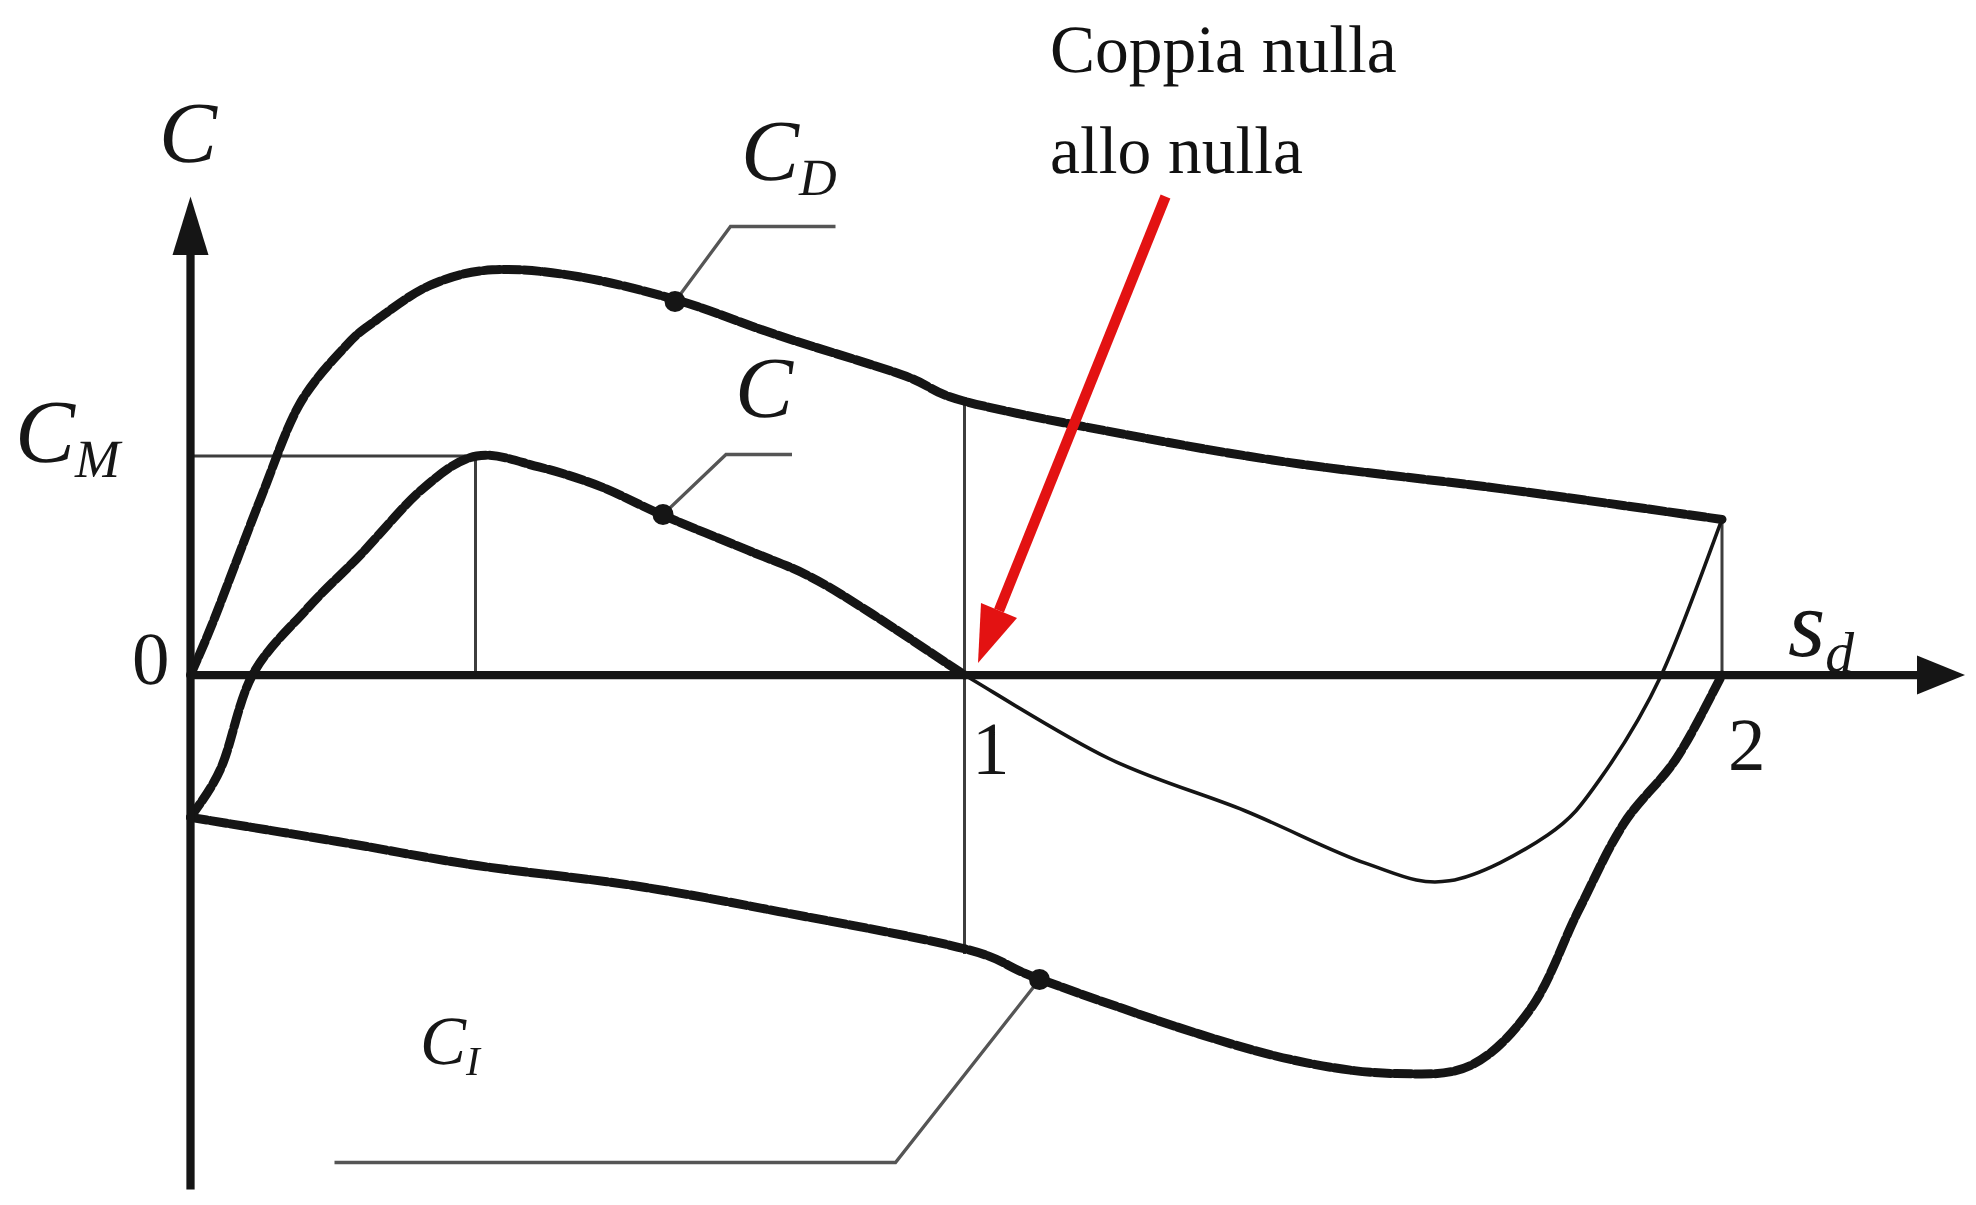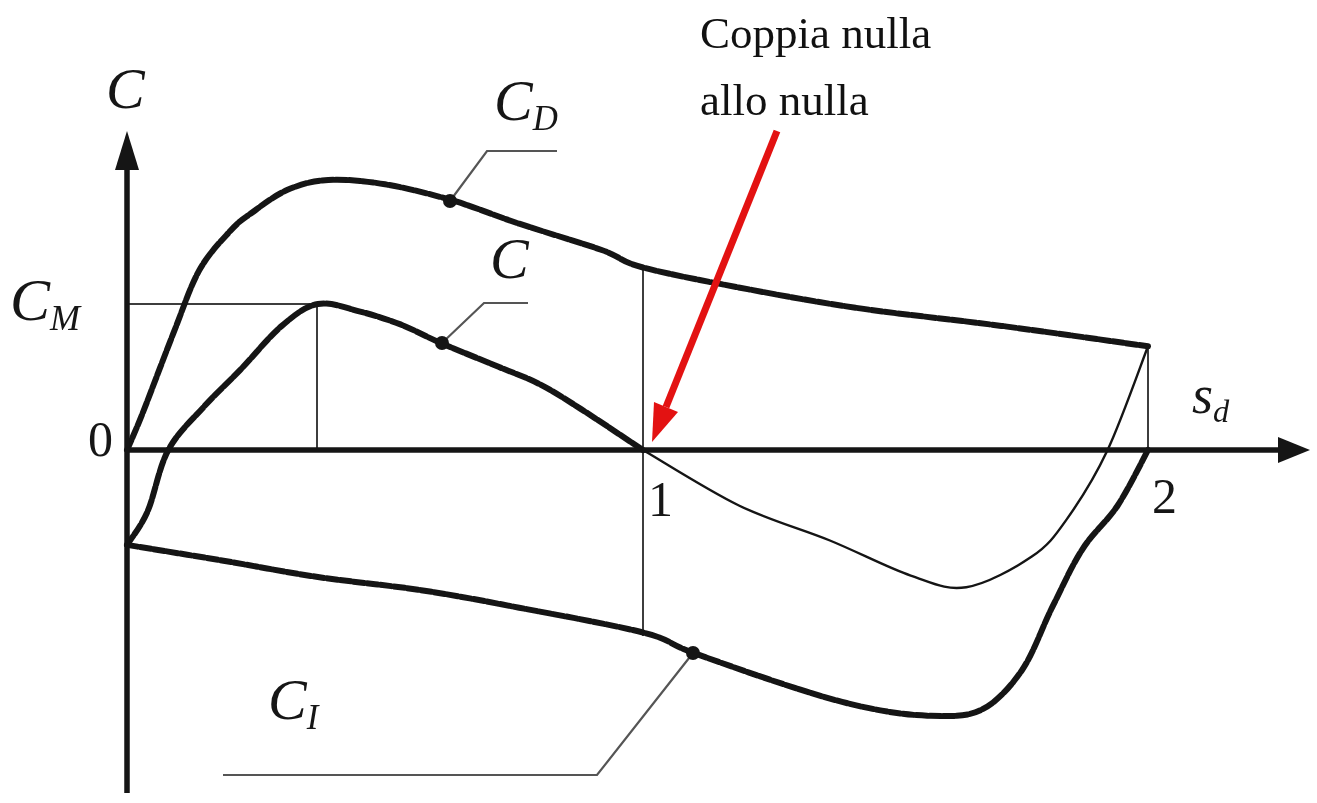--- a/index.html
+++ b/index.html
@@ -78,45 +78,45 @@
 
   <div class="lbl" id="callout-text" style="left:700px;top:0px;">
     <div>Coppia nulla</div>
     <div>allo nulla</div>
   </div>
 
   <div class="lbl math" style="left:106px;top:60px;font-size:58px;">
     <span>C</span>
   </div>
 
-  <div class="lbl math" style="left:10px;top:258px;font-size:60px;margin-top:12px;">
+  <div class="lbl math" style="left:10px;top:258px;font-size:60px;">
     <span>C</span><span class="sub">M</span>
   </div>
 
   <div class="lbl num" style="left:88px;top:414px;font-size:50px;">
     <span>0</span>
   </div>
 
-  <div class="lbl math" style="left:1192px;top:368px;font-size:54px;">
+  <div class="lbl math" style="left:1192px;top:384px;font-size:64px;">
     <span>s</span><span class="sub">d</span>
   </div>
 
   <div class="lbl num" style="left:648px;top:474px;font-size:50px;">
     <span>1</span>
   </div>
 
   <div class="lbl num" style="left:1152px;top:471px;font-size:50px;">
     <span>2</span>
   </div>
 
   <div class="lbl math" style="left:494px;top:72px;font-size:58px;text-align:center;">
     <span>C</span><span class="sub">D</span>
   </div>
 
   <div class="lbl math" style="left:490px;top:230px;font-size:58px;">
     <span>C</span>
   </div>
 
-  <div class="lbl math" style="left:268px;top:671px;font-size:58px;">
+  <div class="lbl math" style="left:280px;top:671px;font-size:46px;">
     <span>C</span><span class="sub">I</span>
   </div>
 
 </div>
 
 </body></html>

